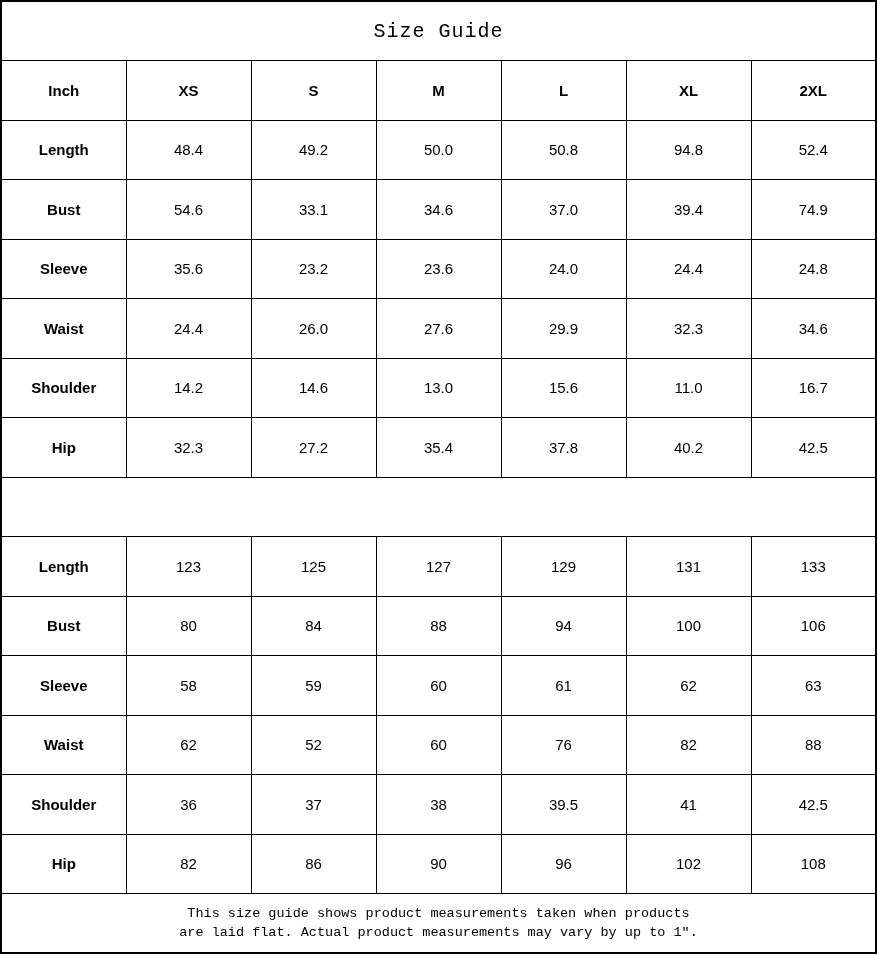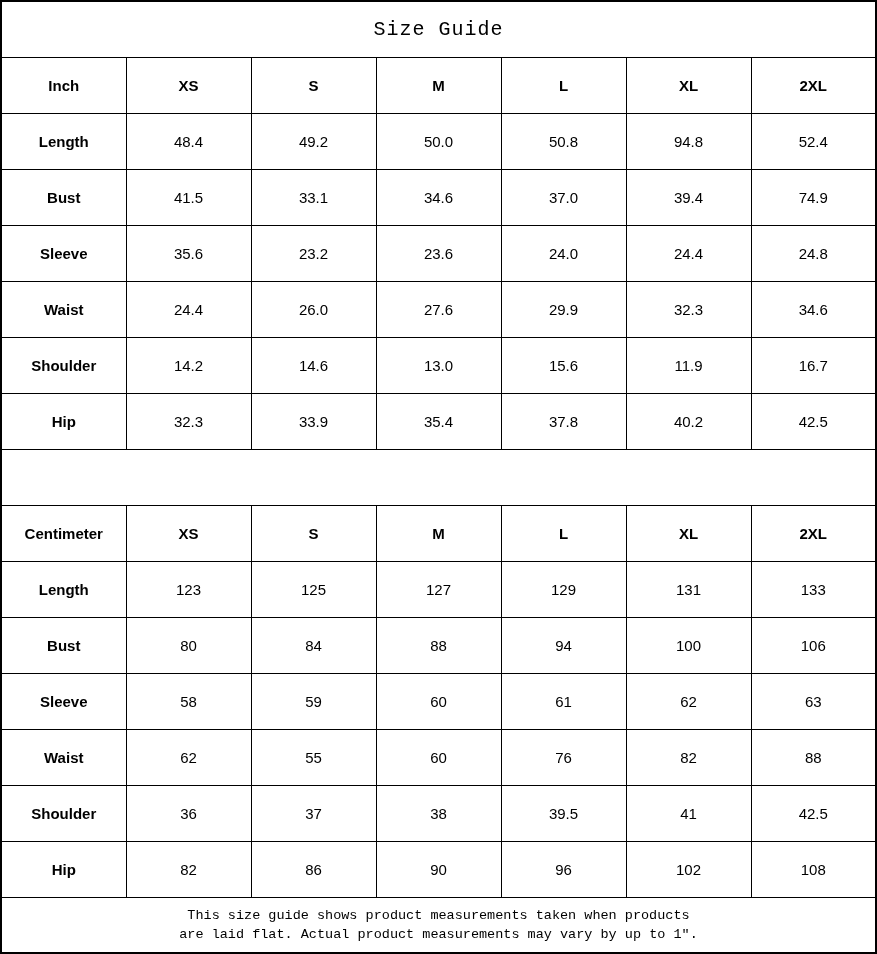--- a/index.html
+++ b/index.html
@@ -92,21 +92,21 @@
         <th class="measurement-label">Length</th>
         <td class="measurement-value">48.4</td>
         <td class="measurement-value">49.2</td>
         <td class="measurement-value">50.0</td>
         <td class="measurement-value">50.8</td>
         <td class="measurement-value">94.8</td>
         <td class="measurement-value">52.4</td>
       </tr>
       <tr>
         <th class="measurement-label">Bust</th>
-        <td class="measurement-value">41.5</td>
+        <td class="measurement-value">54.6</td>
         <td class="measurement-value">33.1</td>
         <td class="measurement-value">34.6</td>
         <td class="measurement-value">37.0</td>
         <td class="measurement-value">39.4</td>
         <td class="measurement-value">74.9</td>
       </tr>
       <tr>
         <th class="measurement-label">Sleeve</th>
         <td class="measurement-value">35.6</td>
         <td class="measurement-value">23.2</td>
@@ -123,48 +123,39 @@
         <td class="measurement-value">29.9</td>
         <td class="measurement-value">32.3</td>
         <td class="measurement-value">34.6</td>
       </tr>
       <tr>
         <th class="measurement-label">Shoulder</th>
         <td class="measurement-value">14.2</td>
         <td class="measurement-value">14.6</td>
         <td class="measurement-value">13.0</td>
         <td class="measurement-value">15.6</td>
-        <td class="measurement-value">11.9</td>
+        <td class="measurement-value">11.0</td>
         <td class="measurement-value">16.7</td>
       </tr>
       <tr>
         <th class="measurement-label">Hip</th>
         <td class="measurement-value">32.3</td>
-        <td class="measurement-value">33.9</td>
+        <td class="measurement-value">27.2</td>
         <td class="measurement-value">35.4</td>
         <td class="measurement-value">37.8</td>
         <td class="measurement-value">40.2</td>
         <td class="measurement-value">42.5</td>
       </tr>
     </tbody>
   <tbody>
     <tr class="r-gap">
       <td colspan="7"></td>
     </tr>
   </tbody>
   <tbody>
-      <tr class="r-head">
-        <th class="measurement-label">Centimeter</th>
-        <th>XS</th>
-        <th>S</th>
-        <th>M</th>
-        <th>L</th>
-        <th>XL</th>
-        <th>2XL</th>
-      </tr>
       <tr>
         <th class="measurement-label">Length</th>
         <td class="measurement-value">123</td>
         <td class="measurement-value">125</td>
         <td class="measurement-value">127</td>
         <td class="measurement-value">129</td>
         <td class="measurement-value">131</td>
         <td class="measurement-value">133</td>
       </tr>
       <tr>
@@ -181,21 +172,21 @@
         <td class="measurement-value">58</td>
         <td class="measurement-value">59</td>
         <td class="measurement-value">60</td>
         <td class="measurement-value">61</td>
         <td class="measurement-value">62</td>
         <td class="measurement-value">63</td>
       </tr>
       <tr>
         <th class="measurement-label">Waist</th>
         <td class="measurement-value">62</td>
-        <td class="measurement-value">55</td>
+        <td class="measurement-value">52</td>
         <td class="measurement-value">60</td>
         <td class="measurement-value">76</td>
         <td class="measurement-value">82</td>
         <td class="measurement-value">88</td>
       </tr>
       <tr>
         <th class="measurement-label">Shoulder</th>
         <td class="measurement-value">36</td>
         <td class="measurement-value">37</td>
         <td class="measurement-value">38</td>

